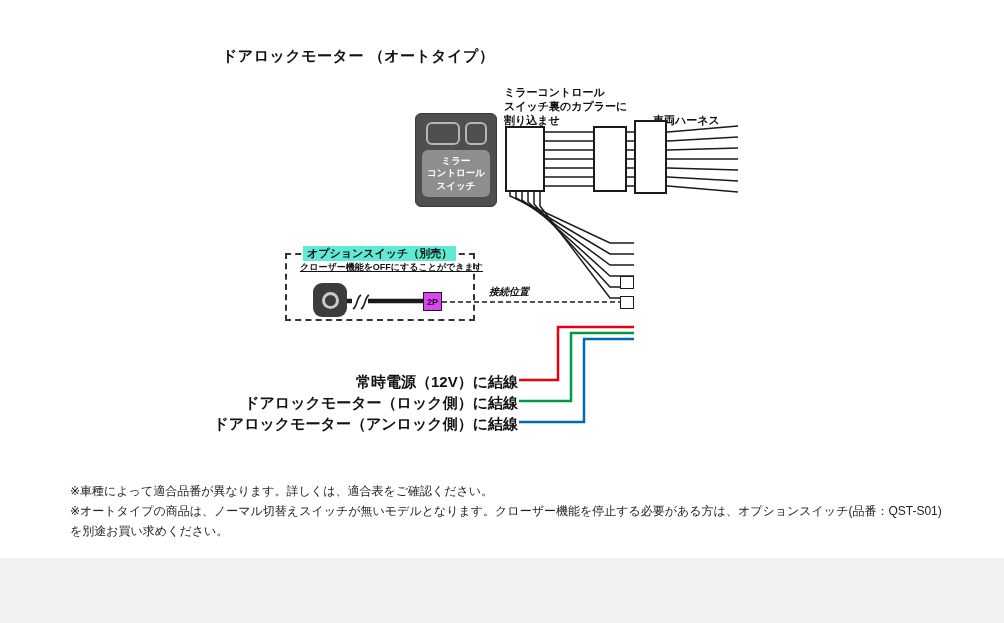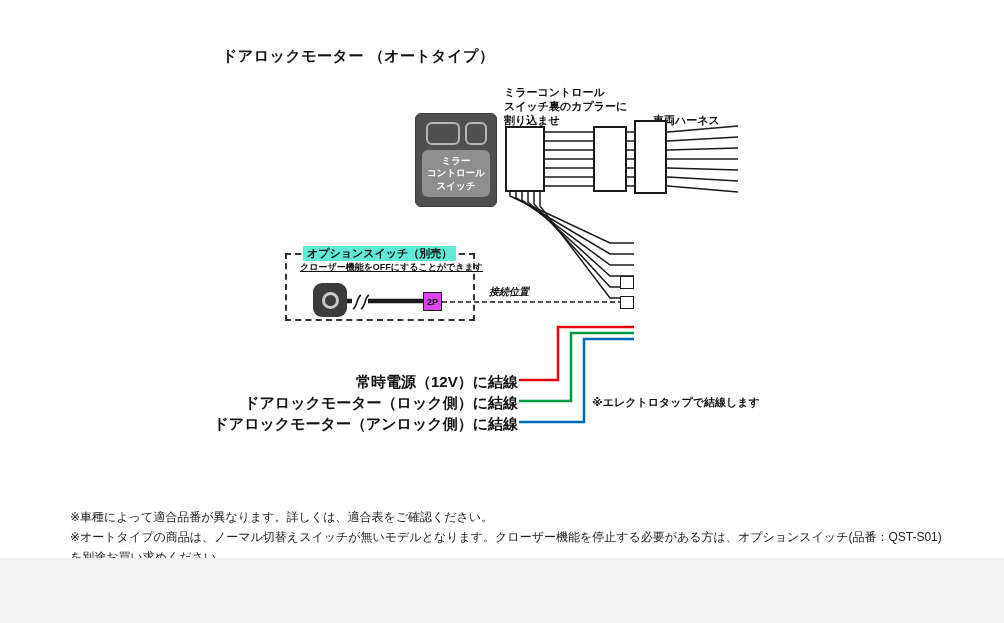--- a/index.html
+++ b/index.html
@@ -48,21 +48,21 @@
     border-radius:9px; display:flex; align-items:center; justify-content:center; }
   .knob-ring { width:17px; height:17px; border-radius:50%; border:3.5px solid #c9c9c9; }
   .conn-2p { left:423px; top:292px; width:19px; height:19px; background:#d946ef; border:1.5px solid #1a1a1a;
     display:flex; align-items:center; justify-content:center; font-size:9px; font-weight:bold; }
   .connection-pos { left:489px; top:285px; font-size:10px;font-style:italic; }
 
   .wire-label { right:486px; font-size:15px; font-weight:bold; white-space:nowrap; }
   .wl-0 { top:373px; } .wl-1 { top:394px; } .wl-2 { top:415px; }
   .tap-note { left:592px; top:395px; font-size:11px; }
 
-  .footnotes { left:70px; top:508px; width:878px; font-size:12px; color:#222; line-height:1.65; }
+  .footnotes { left:70px; top:482px; width:878px; font-size:12px; color:#222; line-height:1.65; }
   .bottom-strip { left:0; top:558px; width:1004px; height:65px; background:#f1f1f1; }
 </style>
 </head>
 <body>
 
 <div class="page">
 
   <svg class="abs wires" width="1004" height="623" viewBox="0 0 1004 623">
 
     <g stroke="#1a1a1a" stroke-width="1.5" fill="none">
@@ -131,21 +131,20 @@
     <div class="knob-ring"></div>
   </div>
   <div class="abs conn-2p">
     <span>2P</span>
   </div>
   <div class="abs note connection-pos">接続位置</div>
 
   <div class="abs wire-label wl-0">常時電源（12V）に結線</div>
   <div class="abs wire-label wl-1">ドアロックモーター（ロック側）に結線</div>
   <div class="abs wire-label wl-2">ドアロックモーター（アンロック側）に結線</div>
-  <div class="abs note tap-note">※エレクトロタップで結線します</div>
 
   <div class="abs footnotes">
     <div class="footnote">※車種によって適合品番が異なります。詳しくは、適合表をご確認ください。</div>
     <div class="footnote">※オートタイプの商品は、ノーマル切替えスイッチが無いモデルとなります。クローザー機能を停止する必要がある方は、オプションスイッチ(品番：QST-S01)を別途お買い求めください。</div>
   </div>
 
   <div class="abs bottom-strip"></div>
 </div>
 
 </body></html>

